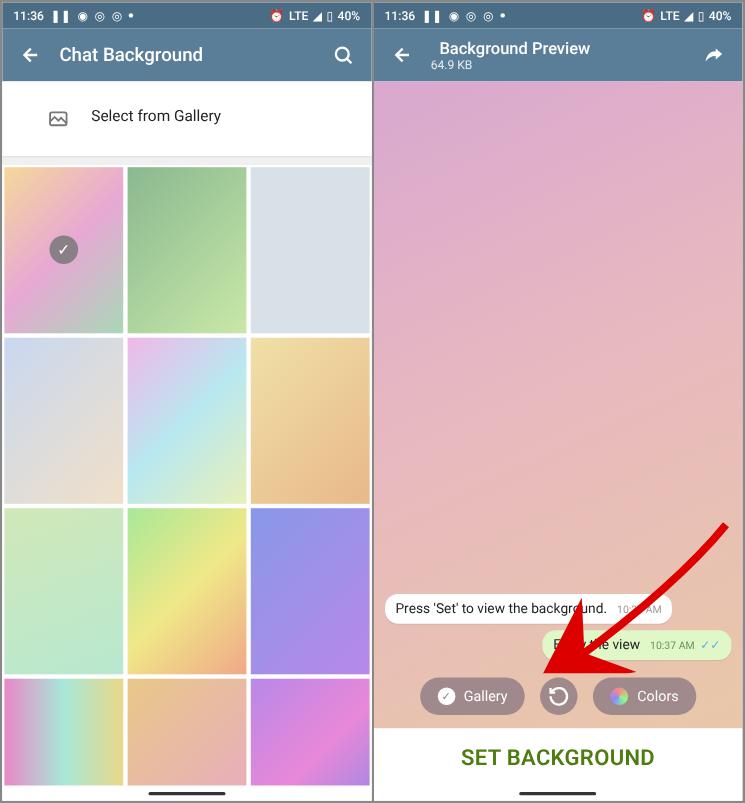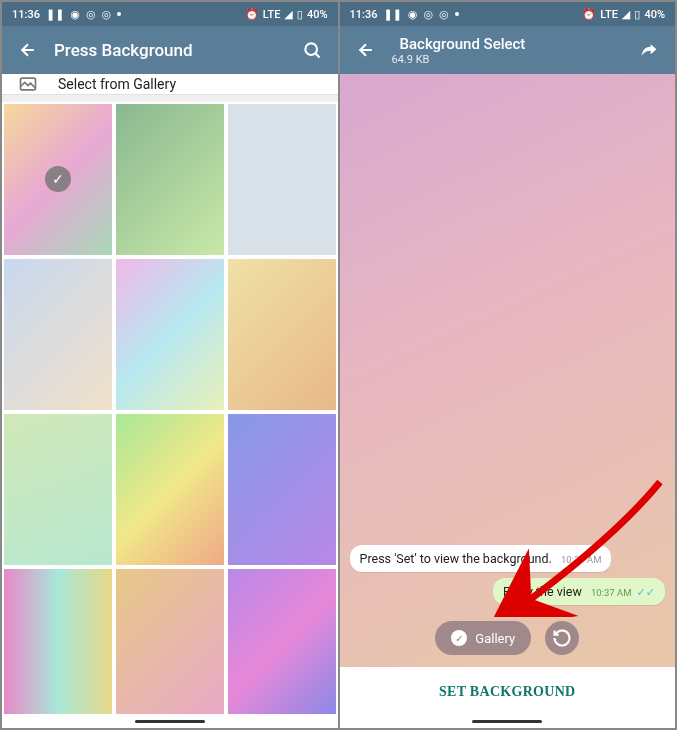--- a/index.html
+++ b/index.html
@@ -9,21 +9,21 @@
 .statusbar .sb-left { display: flex; align-items: center; gap: 6px; }
 .statusbar .sb-right { margin-left: auto; display: flex; align-items: center; gap: 4px; }
 .sb-dot { width: 4px; height: 4px; background: #fff; border-radius: 50%; }
 .appbar { background: #5a7e98; color: #fff; height: 48px; display: flex; align-items: center; padding: 0 8px; }
 .appbar .back { padding: 8px; }
 .appbar .title { font-size: 17px; font-weight: 500; margin-left: 8px; }
 .appbar .subtitle { font-size: 11px; opacity: .85; }
 .appbar .title-col { display: flex; flex-direction: column; margin-left: 8px; }
 .appbar .action { margin-left: auto; padding: 8px; }
 .options { background: #fff; }
-.option-row { display: flex; align-items: center; padding: 0 16px; gap: 20px; }
+.option-row { display: flex; align-items: flex-start; padding: 24px 16px; gap: 20px; margin-left: 25px; }
 .option-row .icn { width: 20px; height: 20px; color: #666; }
 .option-row .lbl { font-size: 14px; color: #222; }
 .divider { height: 8px; background: #f0f0f0; border-top: 1px solid #e0e0e0; }
 .grid { flex: 1; display: grid; grid-template-columns: repeat(3, 1fr); gap: 4px; padding: 2px; background: #fff; overflow: hidden; }
 .tile { position: relative; aspect-ratio: 3/4.2; }
 .tile.selected::after { content: ""; position: absolute; top: 50%; left: 50%; transform: translate(-50%,-50%); width: 26px; height: 26px; background: rgba(120,120,120,.85); border-radius: 50%; }
 .tile.selected::before { content: "✓"; position: absolute; top: 50%; left: 50%; transform: translate(-50%,-50%); z-index: 2; color: #fff; font-size: 14px; }
 .g1 { background: linear-gradient(135deg,#f5d89a,#e8a8d4,#a8d8b8); }
 .g2 { background: linear-gradient(135deg,#8ab890,#c8e8a8); }
 .g3 { background: #d8e0e8; }
@@ -44,21 +44,21 @@
 .msg .ts { font-size: 9.5px; color: #999; margin-left: 6px; }
 .msg.out .ts { color: #6a9658; }
 .msg.out .ticks { color: #5ab0e8; font-size: 11px; margin-left: 2px; }
 .chip-row { display: flex; gap: 14px; justify-content: center; margin-top: 10px; margin-bottom: 4px; }
 .chip { background: rgba(140,120,130,.78); color: #fff; border-radius: 18px; padding: 7px 16px; font-size: 13px; display: flex; align-items: center; gap: 8px; }
 .chip .ci { width: 16px; height: 16px; display: inline-flex; align-items: center; justify-content: center; background: #fff; border-radius: 50%; color: #8a7880; font-size: 10px; }
 .chip .ci.color { background: conic-gradient(#f88,#8f8,#88f,#f88); }
 .chip.round { padding: 7px; }
 .chip.round .ci2 { width: 20px; height: 20px; }
 .set-btn-bar { background: #fff; padding: 14px; text-align: center; }
-.set-btn { color: #0f766e; font-size: 14px; font-weight: 600; letter-spacing: .3px; font-family: Liberation Serif, serif; }
+.set-btn { color: #4d7c0f; font-size: 20px; font-weight: 600; letter-spacing: .3px; }
 .arrow { position: absolute; width: 180px; height: 140px; pointer-events: none; right: 10px; bottom: 50px; z-index: 5; }
 svg { display: block; }
 </style>
 </head>
 <body>
 
 <div class="phone">
   <div class="statusbar">
     <div class="sb-left">
       <span>11:36</span>
@@ -75,21 +75,21 @@
       <span>▯</span>
       <span>40%</span>
     </div>
   </div>
   <div class="appbar">
     <span class="back">
       <svg width="20" height="20" viewBox="0 0 24 24" fill="none" stroke="#fff" stroke-width="2.5">
           <path d="M19 12H5M12 5l-7 7 7 7"></path>
         </svg>
     </span>
-    <span class="title">Press Background</span>
+    <span class="title">Chat Background</span>
     <span class="action">
       <svg width="20" height="20" viewBox="0 0 24 24" fill="none" stroke="#fff" stroke-width="2.5">
           <circle cx="11" cy="11" r="7"></circle>
           <path d="M21 21l-5-5"></path>
         </svg>
     </span>
   </div>
   <div class="options">
     <div class="option-row">
       <span class="icn">
@@ -139,21 +139,21 @@
       <span>40%</span>
     </div>
   </div>
   <div class="appbar">
     <span class="back">
       <svg width="20" height="20" viewBox="0 0 24 24" fill="none" stroke="#fff" stroke-width="2.5">
           <path d="M19 12H5M12 5l-7 7 7 7"></path>
         </svg>
     </span>
     <div class="title-col">
-      <span class="title" style="font-size:15px">Background Select</span>
+      <span class="title" style="font-size:15px">Background Preview</span>
       <span class="subtitle">64.9 KB</span>
     </div>
     <span class="action">
       <svg width="20" height="20" viewBox="0 0 24 24" fill="#fff">
           <path d="M14 5l7 6-7 6v-4c-5 0-8 2-11 6 1-6 4-11 11-11V5z"></path>
         </svg>
     </span>
   </div>
   <div class="preview-bg">
     <div class="msg">
@@ -169,20 +169,24 @@
       <div class="chip">
         <span class="ci">✓</span>
         <span>Gallery</span>
       </div>
       <div class="chip round">
         <svg class="ci2" width="20" height="20" viewBox="0 0 24 24" fill="none" stroke="#fff" stroke-width="2.5">
             <path d="M3 12a9 9 0 1 0 3-6.7L3 8"></path>
             <path d="M3 3v5h5"></path>
           </svg>
       </div>
+      <div class="chip">
+        <span class="ci color"></span>
+        <span>Colors</span>
+      </div>
     </div>
     <svg class="arrow" viewBox="0 0 180 140">
       <defs>
           <marker id="ah" markerWidth="12" markerHeight="12" refX="6" refY="6" orient="auto">
             <path d="M0,0 L12,6 L0,12 L4,6 z" fill="#d00"></path>
           </marker>
         </defs>
       <path d="M175,5 Q130,60 35,130" stroke="#d00" stroke-width="7" fill="none" marker-end="url(#ah)"></path>
     </svg>
   </div>

